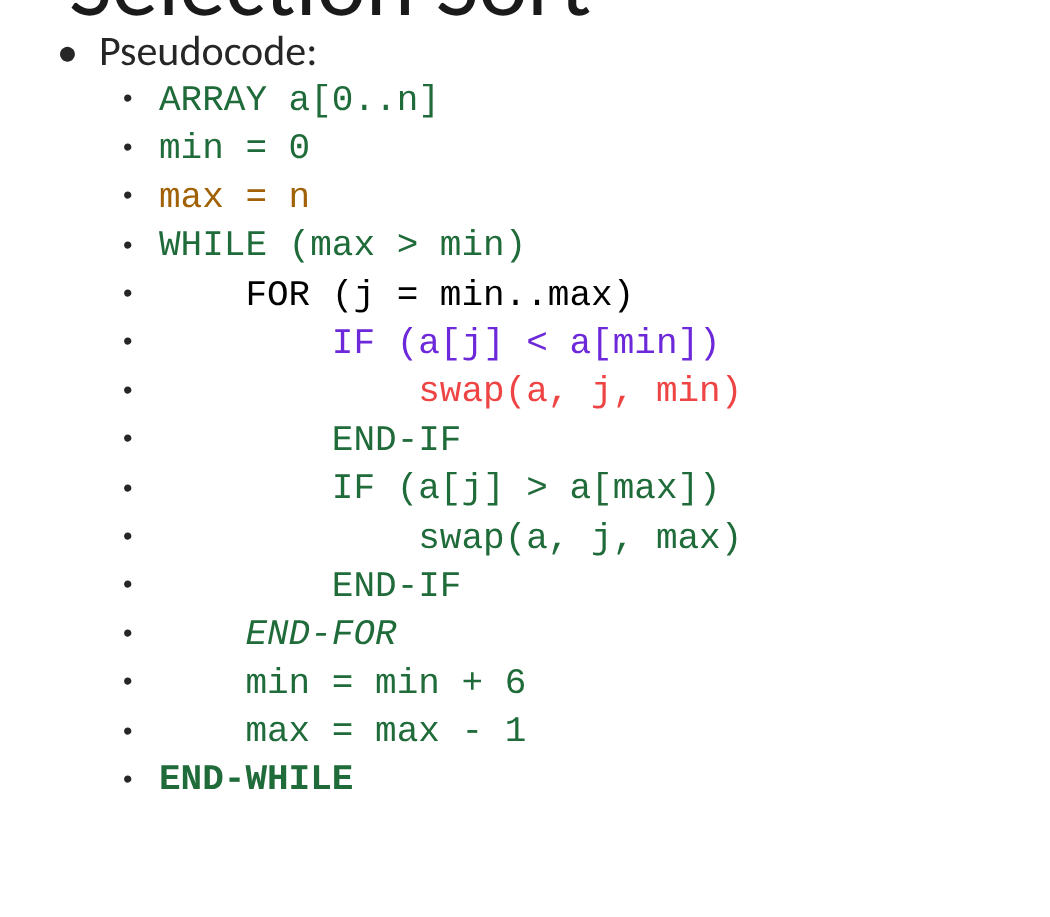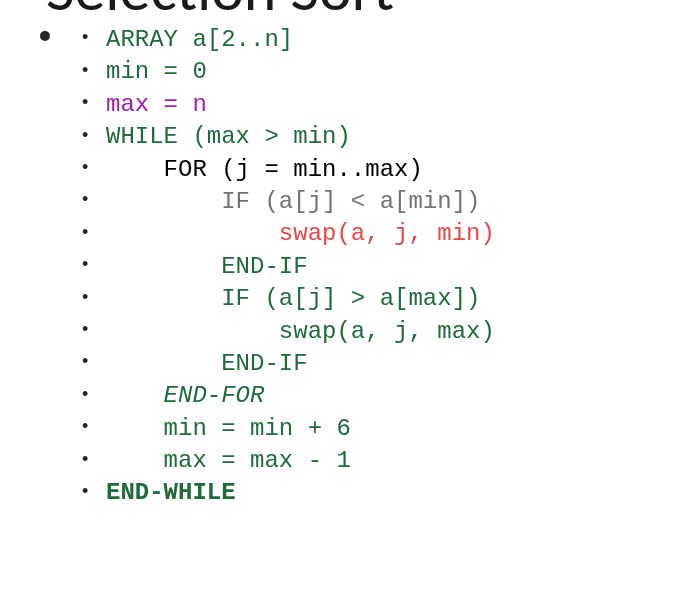--- a/index.html
+++ b/index.html
@@ -73,30 +73,31 @@
 </style>
 </head>
 <body>
 <div class="slide">
 
   <div class="title-fragment">Selection Sort</div>
 
   <div class="content">
     <div class="l1">
       <span class="bullet">•</span>
+      <span>Pseudocode:</span>
     </div>
 
     <div class="l2-wrap" id="code-block">
 
-    <div class="l2"><span class="bullet">•</span><span style="color: rgb(31, 107, 58);">ARRAY a[2..n]</span></div>
+    <div class="l2"><span class="bullet">•</span><span style="color: rgb(31, 107, 58);">ARRAY a[0..n]</span></div>
         <div class="l2"><span class="bullet">•</span><span style="color: rgb(31, 107, 58);">min = 0</span></div>
-        <div class="l2"><span class="bullet">•</span><span style="color: #a21caf;">max = n</span></div>
+        <div class="l2"><span class="bullet">•</span><span style="color: #a16207;">max = n</span></div>
         <div class="l2"><span class="bullet">•</span><span style="color: rgb(31, 107, 58);">WHILE (max &gt; min)</span></div>
         <div class="l2"><span class="bullet">•</span><span style="color: #000000;">    FOR (j = min..max)</span></div>
-        <div class="l2"><span class="bullet">•</span><span style="color: #737373;">        IF (a[j] &lt; a[min])</span></div>
+        <div class="l2"><span class="bullet">•</span><span style="color: #6d28d9;">        IF (a[j] &lt; a[min])</span></div>
         <div class="l2"><span class="bullet">•</span><span style="color: #ef4444;">            swap(a, j, min)</span></div>
         <div class="l2"><span class="bullet">•</span><span style="color: rgb(31, 107, 58);">        END-IF</span></div>
         <div class="l2"><span class="bullet">•</span><span style="color: rgb(31, 107, 58);">        IF (a[j] &gt; a[max])</span></div>
         <div class="l2"><span class="bullet">•</span><span style="color: rgb(31, 107, 58);">            swap(a, j, max)</span></div>
         <div class="l2"><span class="bullet">•</span><span style="color: rgb(31, 107, 58);">        END-IF</span></div>
         <div class="l2"><span class="bullet">•</span><span style="color: rgb(31, 107, 58); font-style: italic;">    END-FOR</span></div>
         <div class="l2"><span class="bullet">•</span><span style="color: rgb(31, 107, 58);">    min = min + 6</span></div>
         <div class="l2"><span class="bullet">•</span><span style="color: rgb(31, 107, 58);">    max = max - 1</span></div>
         <div class="l2"><span class="bullet">•</span><span style="color: rgb(31, 107, 58); font-weight: bold;">END-WHILE</span></div>
       </div>

